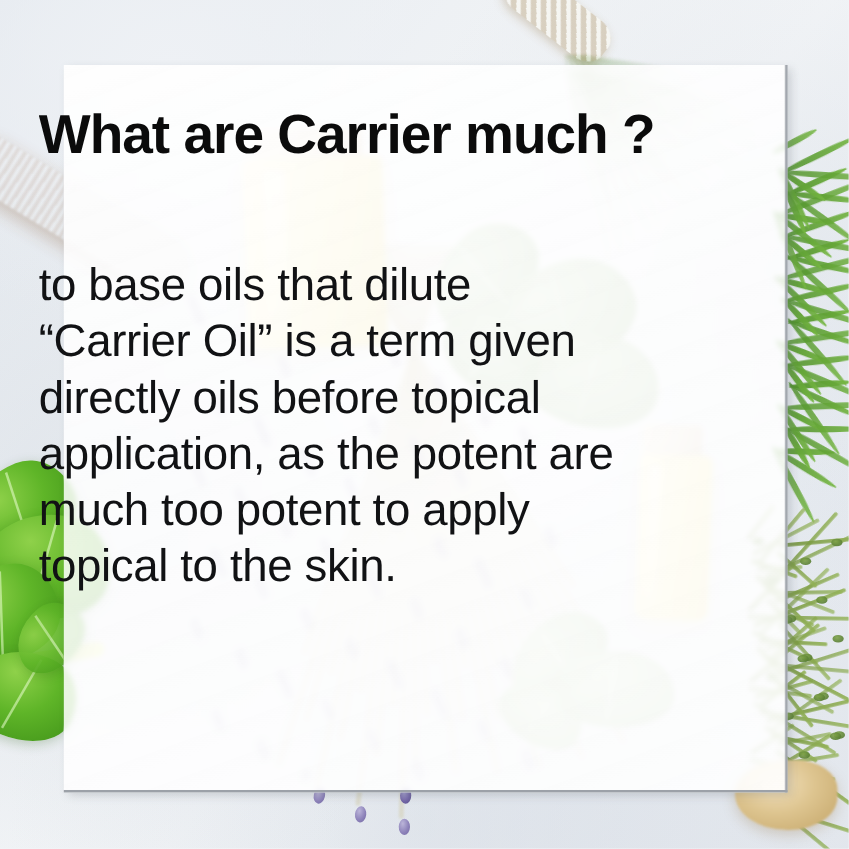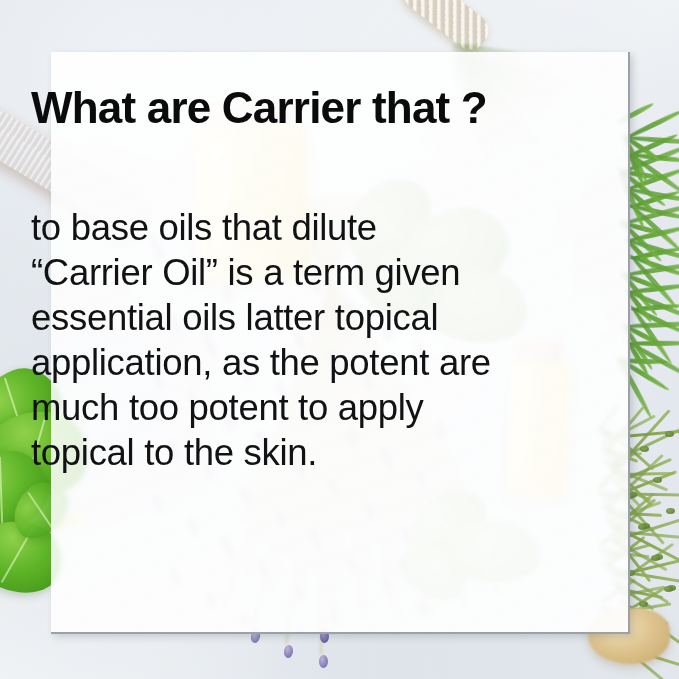--- a/index.html
+++ b/index.html
@@ -621,24 +621,24 @@
   <div class="obj bottle bottle-b"></div>
 
   <div class="obj sage-leaf sg5"></div>
   <div class="obj sage-leaf sg6"></div>
   <div class="obj sage-leaf sg7"></div>
 
   <div id="card">
     <div class="card-wash"></div>
   </div>
 
-  <h1 id="heading">What are Carrier that ?</h1>
+  <h1 id="heading">What are Carrier much ?</h1>
 
   <div id="body-copy">
     <div class="line">to base oils that dilute</div>
     <div class="line">“Carrier Oil” is a term given</div>
-    <div class="line">essential oils latter topical</div>
+    <div class="line">directly oils before topical</div>
     <div class="line">application, as the potent are</div>
     <div class="line">much too potent to apply</div>
     <div class="line">topical to the skin.</div>
   </div>
 
 </div>
 
 </body></html>

